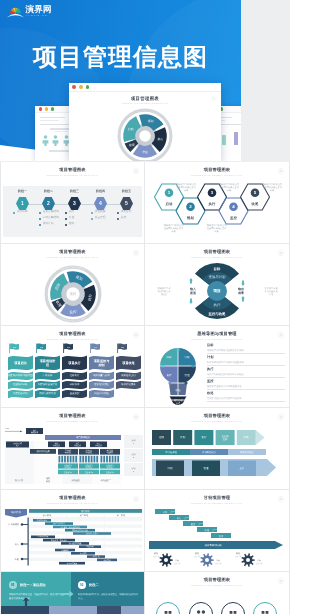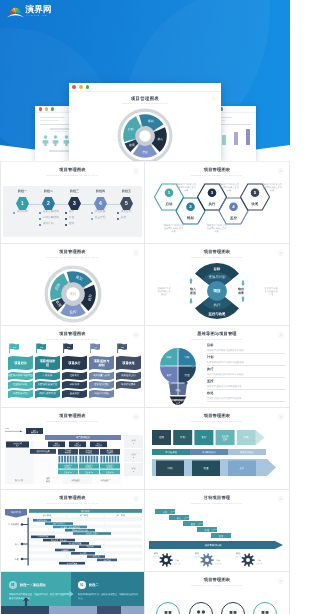--- a/index.html
+++ b/index.html
@@ -1,20 +1,20 @@
 <!DOCTYPE html>
 <html><head>
 <meta charset="utf-8">
 <style>
 *{margin:0;padding:0;box-sizing:border-box}
 html,body{width:290px;height:614px;overflow:hidden;background:#fff;
   font-family:"Liberation Sans",sans-serif}
 .page{width:290px;height:614px;position:relative;background:#eceef0}
 
-.hero{position:relative;width:290px;height:161px;overflow:hidden;background:#0776d3}
+.hero{position:relative;width:241px;height:161px;overflow:hidden;background:#0776d3}
 .hero-bg{position:absolute;inset:0;background:linear-gradient(100deg,#0670cf 0%,#0a7ed8 48%,#0c8ce3 100%)}
 .arc1{position:absolute;width:330px;height:330px;border-radius:50%;left:-60px;top:-155px;background:rgba(255,255,255,0.045)}
 .arc2{position:absolute;width:250px;height:250px;border-radius:50%;left:125px;top:-12px;background:rgba(255,255,255,0.04)}
 .arc3{position:absolute;width:210px;height:210px;border-radius:50%;left:-95px;top:28px;background:rgba(255,255,255,0.03)}
 .wedge{position:absolute;left:0;top:0;width:290px;height:161px;z-index:5;pointer-events:none}
 .logo{position:absolute;left:8px;top:3.5px;z-index:20;display:flex;align-items:flex-start;gap:2.5px}
 .logo-txt{display:flex;flex-direction:column;line-height:1;padding-top:1px}
 .logo-name{font-size:8.5px;font-weight:bold;color:#fff;letter-spacing:.3px}
 .logo-sub{font-size:2.4px;color:#aed3f2;letter-spacing:1.1px;margin-top:1.5px}
 .hero-title{position:absolute;left:0;right:0;top:41px;text-align:center;z-index:15;
@@ -160,20 +160,21 @@
      <path d="M10.8 -6.3 A12.5 12.5 0 0 1 12.5 0 L0 0 Z" fill="#1fa3b5"></path>
     </g>
     <path d="M-3 31 Q17 14 37 31 Q17 21 -3 31 Z" fill="#ffffff"></path>
    </svg>
    <div class="logo-txt">
     <span class="logo-name">演界网</span>
     <span class="logo-sub">YANJIE.CN</span>
    </div>
   </div>
 
+  <div class="hero-title">项目管理信息图</div>
  </div>
 <div class="slides">
 
  <div class="slide">
   <div class="s-title">项目管理图表</div>
   <div class="s-sub">PROJECT MANAGEMENT INFOGRAPHIC</div>
   <div class="s-mark">
           <svg viewBox="0 0 12 12">
             <circle cx="6" cy="6" r="5" fill="none" stroke="#c9ced4" stroke-width="1"></circle>
             <circle cx="6" cy="6" r="2" fill="#c9ced4"></circle>

